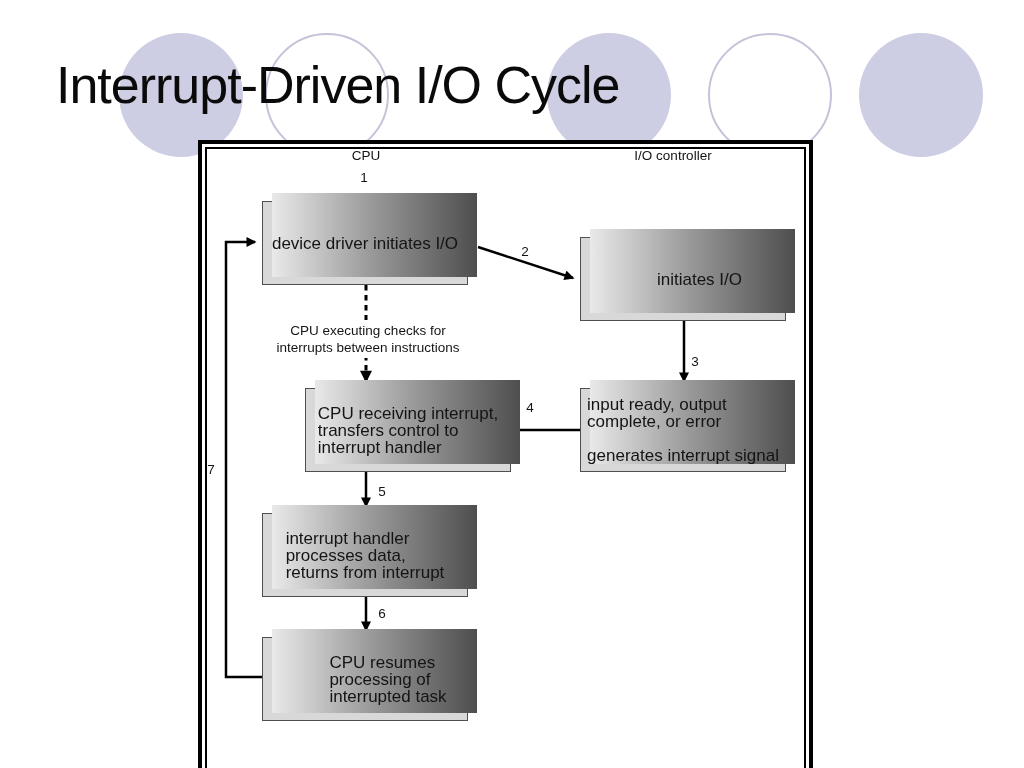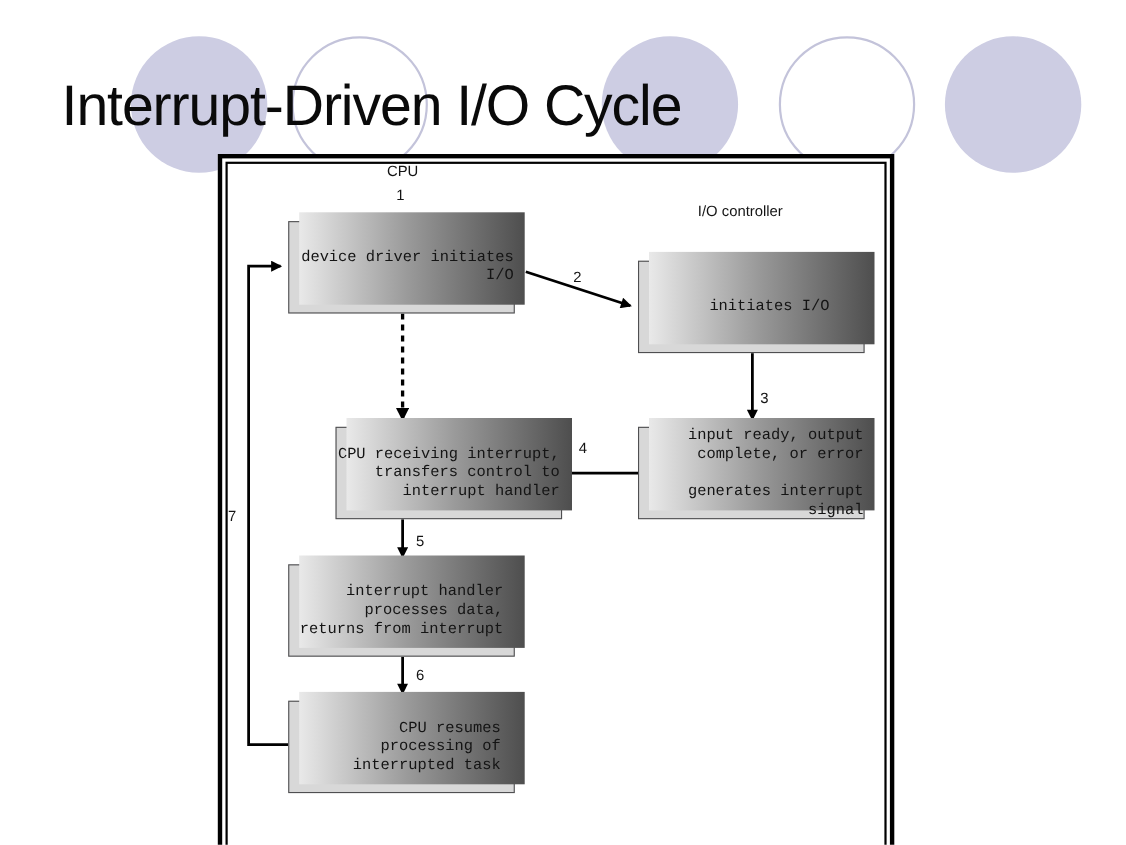--- a/index.html
+++ b/index.html
@@ -29,59 +29,58 @@
     z-index:0;
   }
   .circle.filled{background:var(--circle-fill);}
   .circle.outline{background:transparent;border:2px solid var(--circle-stroke);}
   .c1{left:119px;} .c2{left:265px;} .c3{left:547px;} .c4{left:708px;} .c5{left:859px;}
 
   
   .title{
     position:absolute;left:56px;top:56px;z-index:1;
     font-size:52px;line-height:1.15;letter-spacing:-1px;
-    font-weight:400;color:var(--title-color);white-space:nowrap;margin-top:12px;
+    font-weight:400;color:var(--title-color);white-space:nowrap;
   }
 
   
   .frame{
     position:absolute;left:198px;top:140px;width:615px;height:742px;
     background:#ffffff;border:4px solid var(--frame-border);z-index:2;
   }
   .frame-inner-line{
     position:absolute;inset:3px;border:2px solid var(--frame-border);
     pointer-events:none;z-index:0;
   }
 
   .col-label{
     position:absolute;top:4px;height:16px;z-index:3;
     font-size:13.5px;text-align:center;
   }
   .col-cpu{left:114px;width:100px;}
-  .col-io{left:411px;width:120px;margin-top:36px;}
+  .col-io{left:411px;width:120px;}
 
   .step{
     position:absolute;z-index:3;font-size:13.5px;text-align:center;width:20px;
   }
   .s1{left:152px;top:26px;}
   .s2{left:313px;top:100px;}
   .s3{left:483px;top:210px;}
   .s4{left:318px;top:256px;}
   .s5{left:170px;top:340px;}
   .s6{left:170px;top:462px;}
   .s7{left:1px;top:318px;width:16px;}
 
   
   .dbox{
     position:absolute;width:206px;height:84px;z-index:2;
     background:var(--box-fill);border:1.5px solid var(--box-border);
     display:flex;align-items:center;justify-content:center;
-    font-size:14px;line-height:17px;text-align:right;
+    font-size:17px;line-height:17px;text-align:left;
     white-space:pre-line;
-    font-family:Liberation Mono, monospace;
   }
   .dbox::before{
     content:"";position:absolute;z-index:-1;
     top:-9px;bottom:7px;left:9px;right:-10px;
     background:linear-gradient(to right,var(--shadow-light) 0%,#9a9a9a 48%,var(--shadow-dark) 100%);
   }
   .b1{left:60px;top:57px;}
   .b3a{left:378px;top:93px;padding-left:33px;}
   .b2{left:60px;top:244px;margin-left:43px;}
   .b3b{left:378px;top:244px;}
@@ -149,13 +148,15 @@
 complete, or error
 
 generates interrupt signal</div>
   <div class="dbox b4">interrupt handler
 processes data,
 returns from interrupt</div>
   <div class="dbox b5">CPU resumes
 processing of
 interrupted task</div>
 
+  <div class="note">CPU executing checks for
+interrupts between instructions</div>
 </div>
 
 </body></html>

